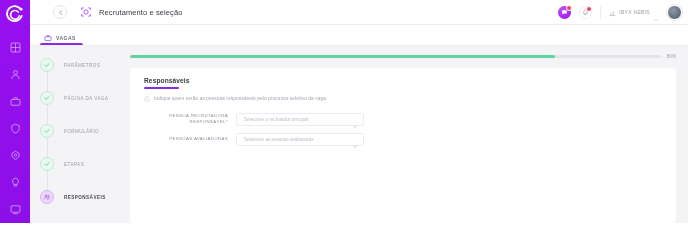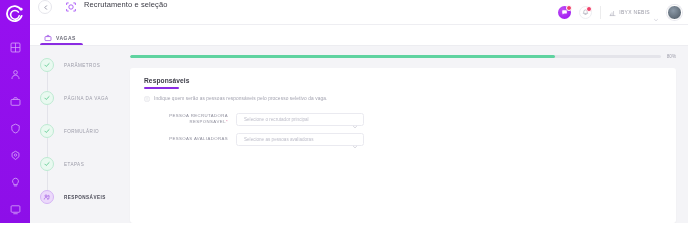--- a/index.html
+++ b/index.html
@@ -24,22 +24,22 @@
     width: 16px; height: 16px; display:flex; align-items:center; justify-content:center;
     opacity: .62;
   }
   .rail-ic svg { display:block; }
 
   
   .main { flex: 1; height: 223px; display:flex; flex-direction: column; background:#f4f4f7; min-width:0; }
 
   
   .topbar {
-    height: 25px; background:#ffffff; display:flex; 
-    padding: 0 6px 0 8px; border-bottom: 1px solid #eeeef2; flex:0 0 25px;
+    height: 25px; background:#ffffff; display:flex; align-items:center;
+    padding: 0 6px 0 23px; border-bottom: 1px solid #eeeef2; flex:0 0 25px;
   }
   .collapse-btn {
     width: 14px; height: 14px; border-radius: 50%; border: 1px solid #e6e6ec;
     display:flex; align-items:center; justify-content:center; background:#fff; flex:0 0 14px;
   }
   .crumb-icon { width: 13px; height:13px; margin-left: 12px; display:flex; align-items:center; justify-content:center; flex:0 0 13px;}
   .crumb-title { margin-left: 7px; font-size: 7.5px; color:#3a3a44; letter-spacing:.1px; white-space:nowrap; }
   .topbar-right { margin-left:auto; display:flex; align-items:center; gap: 8px; }
   .msg-badge { position:relative; width:13px; height:13px; border-radius:50%;
     background: radial-gradient(circle at 35% 30%, #c04ef5, #9710f0); display:flex; align-items:center; justify-content:center; }

